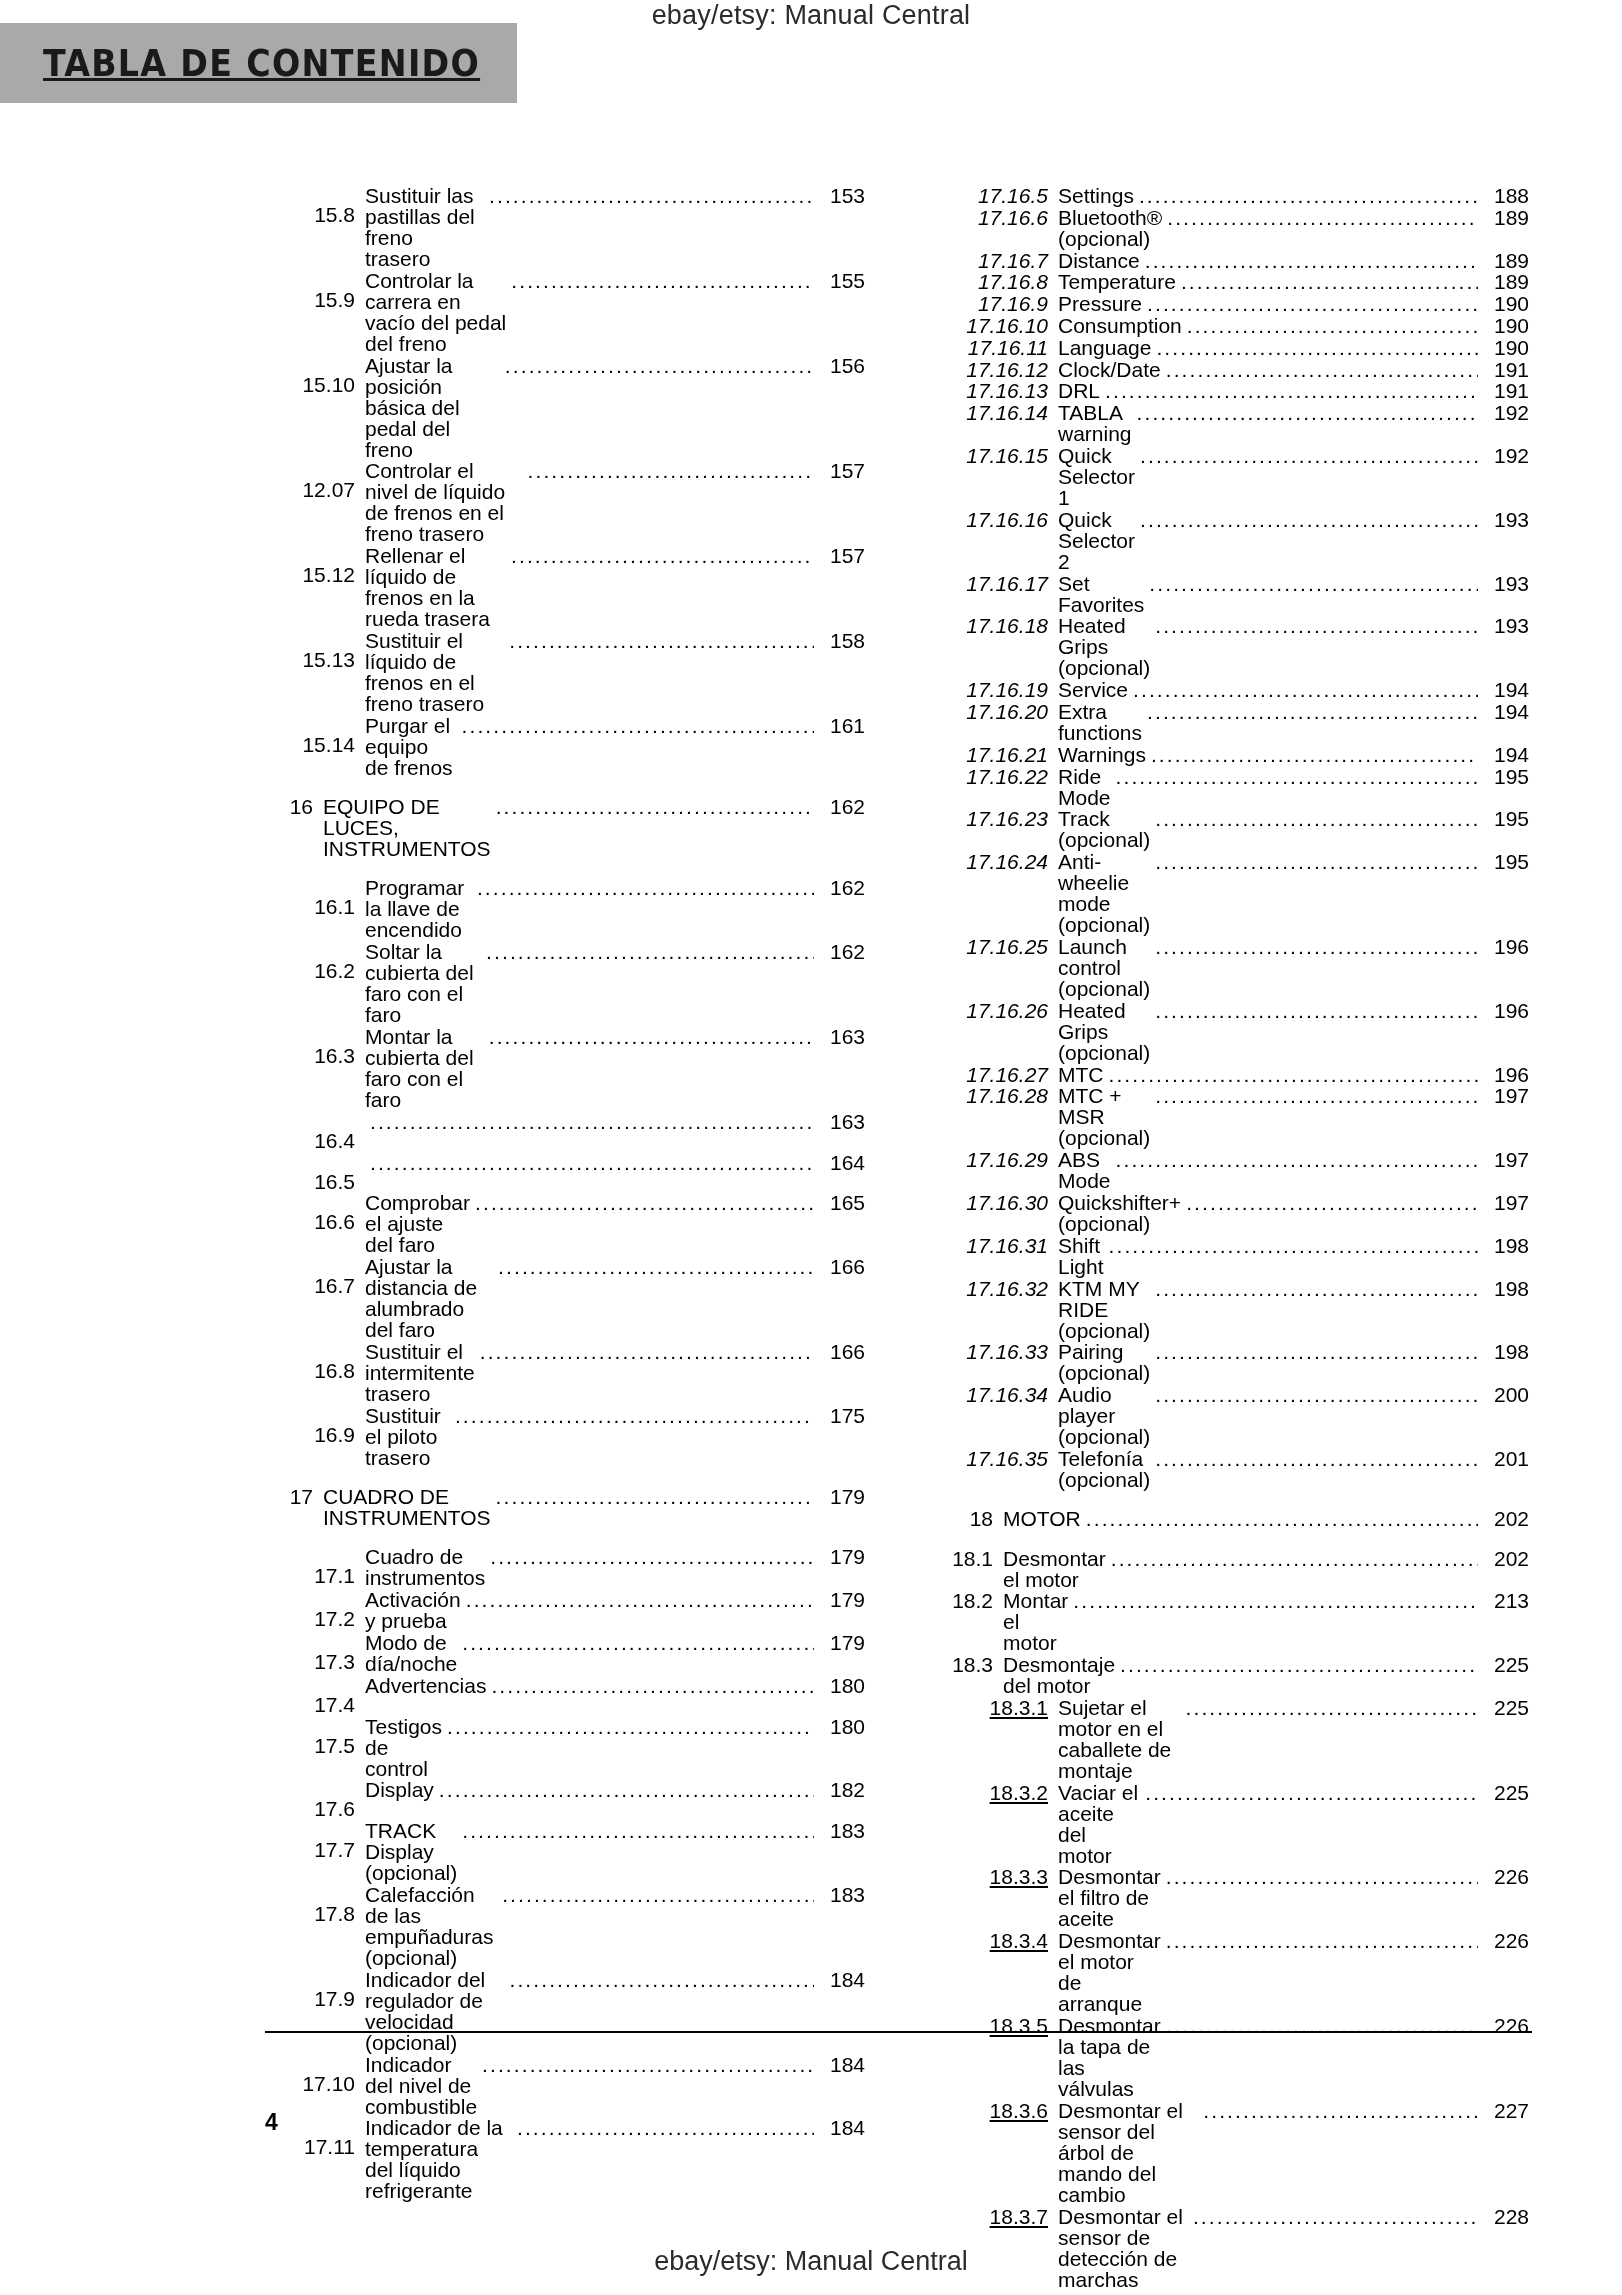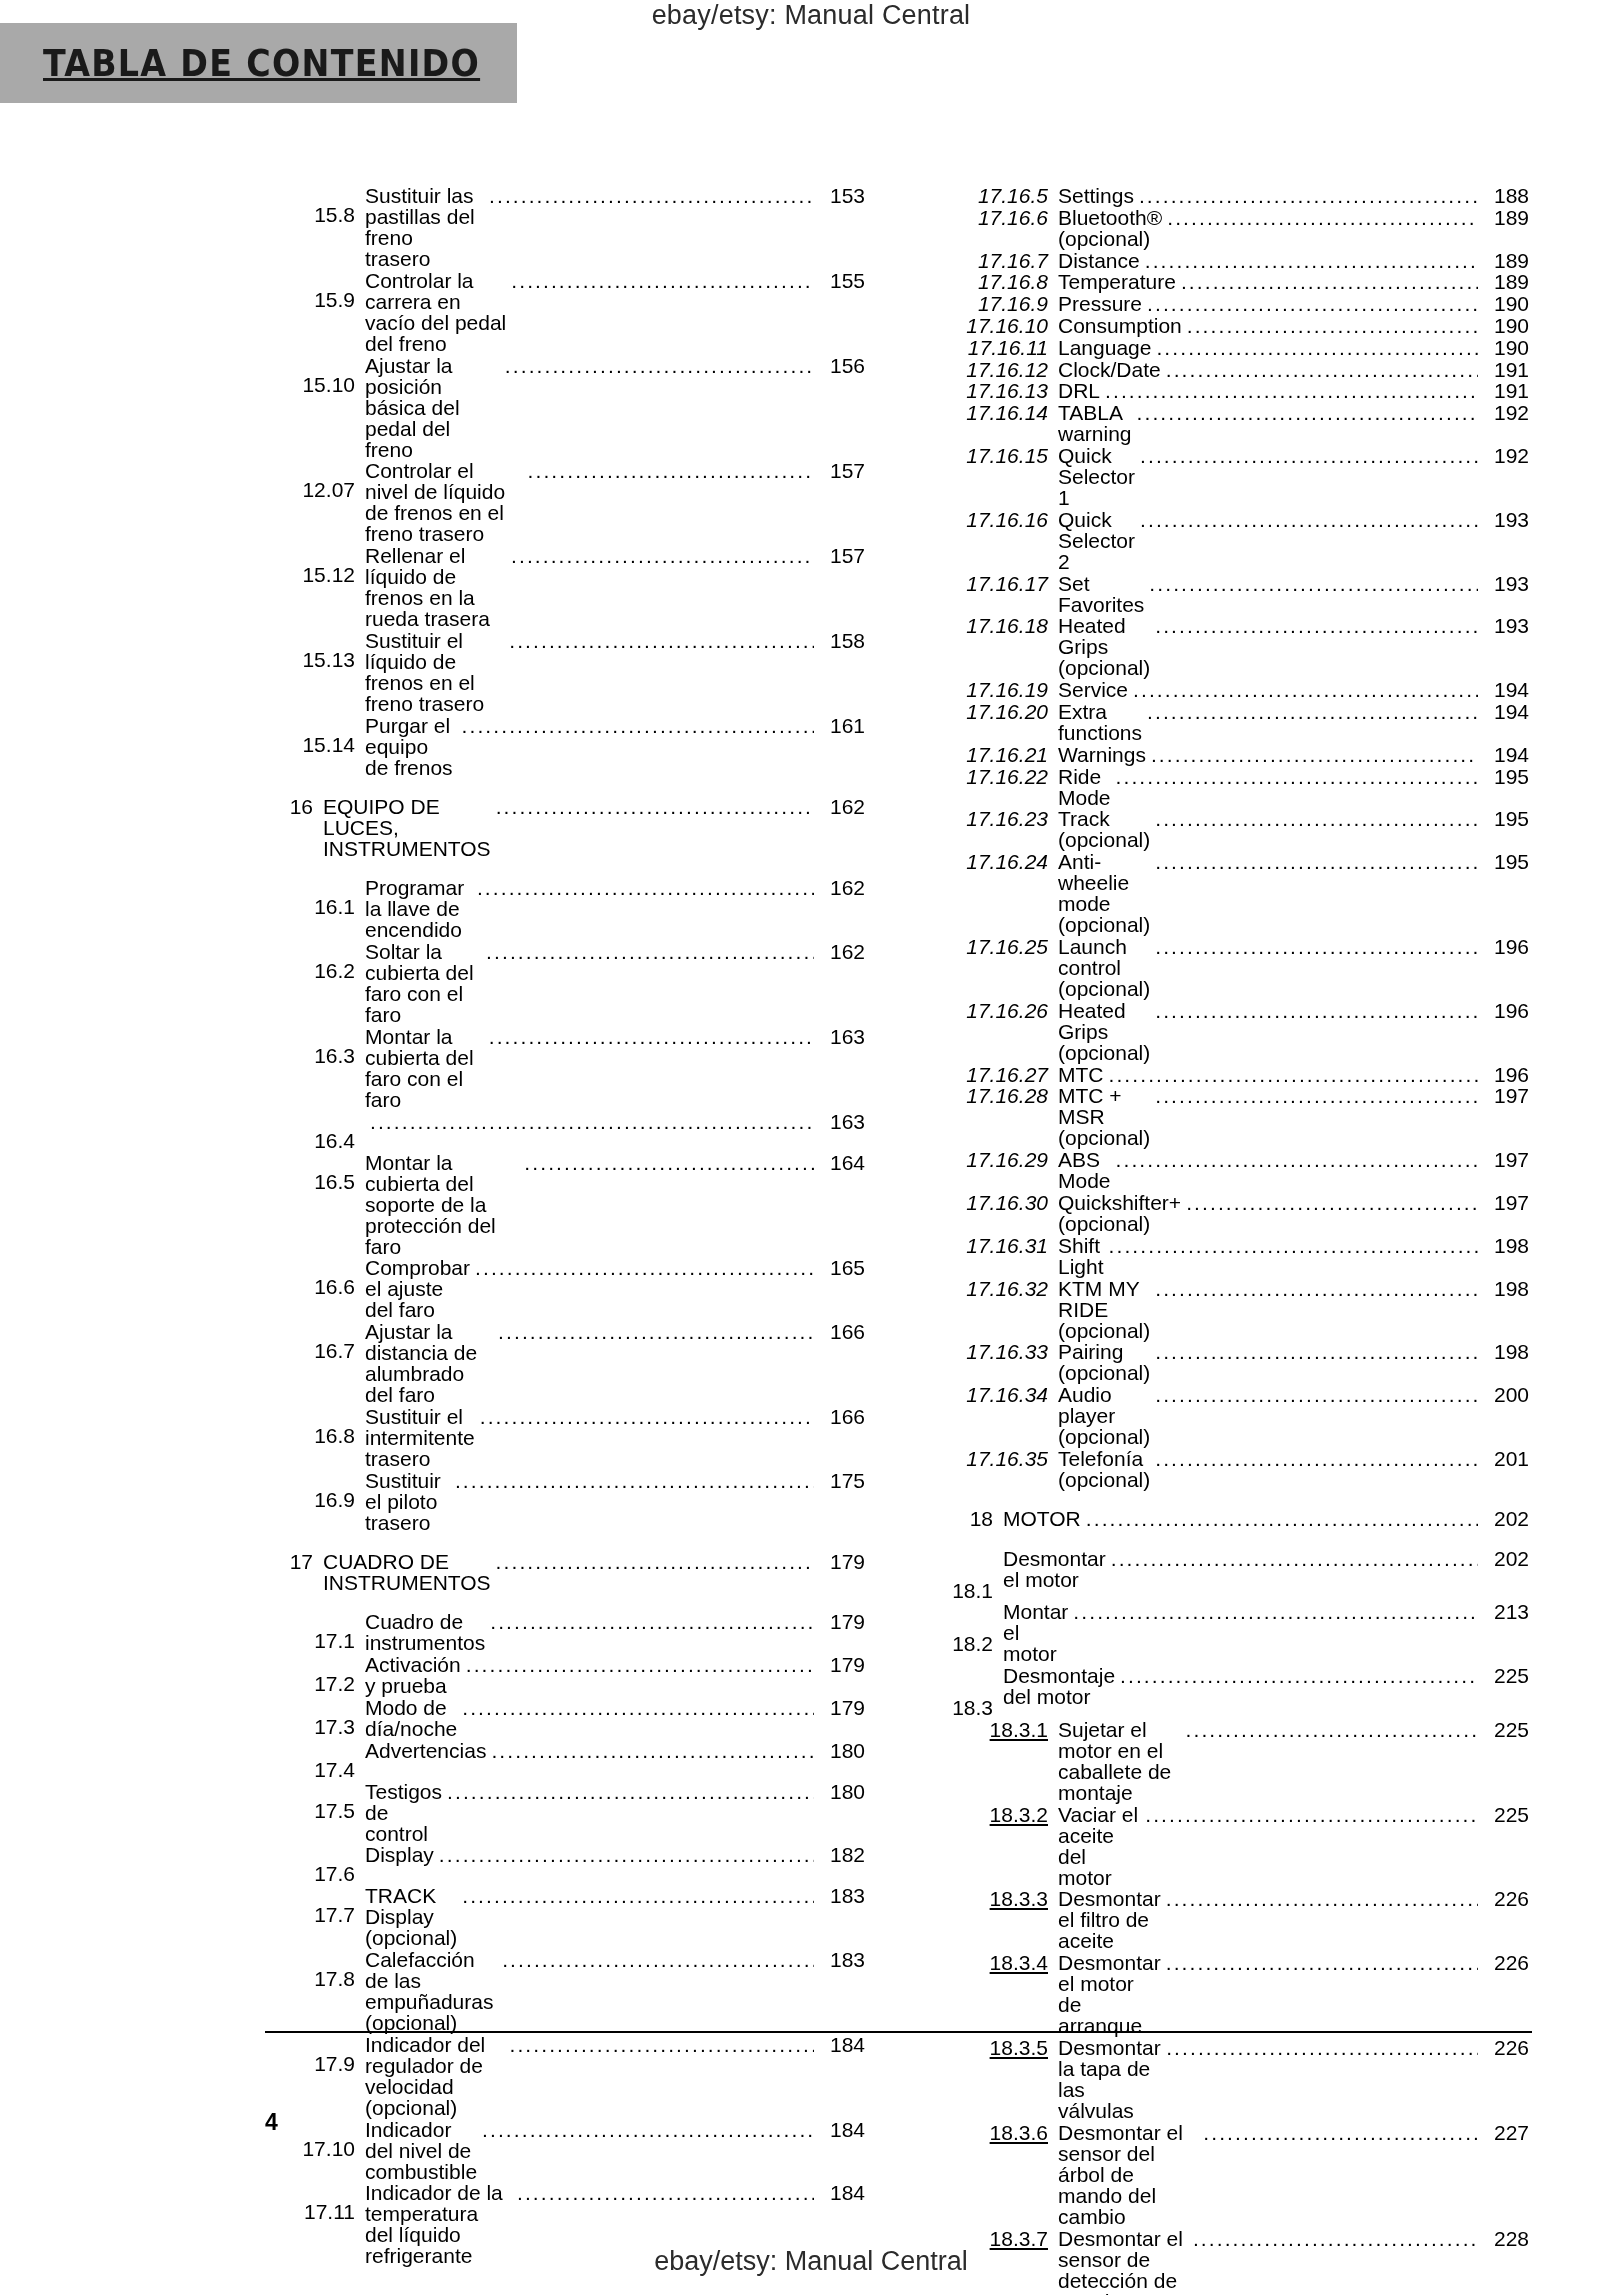--- a/index.html
+++ b/index.html
@@ -71,21 +71,21 @@
     text-align: right;
     white-space: nowrap;
     padding-right: 10px;
   }
   
   .col-left .num.lvl1 { width: 48px; margin-left: 0px; }
   .col-left .num.lvl2 { width: 90px; margin-left: 0px; margin-top: 19px; }
 
   
   .col-right .num.lvl1 { width: 47px; }
-  .col-right .num.lvl2 { width: 47px; margin-top: 32px; }
+  .col-right .num.lvl2 { width: 47px; }
   .col-right .num.lvl3 { width: 102px; font-style: italic; }
   .col-right .num.lvl4 { width: 102px; text-decoration: underline; }
 
   .title-wrap {
     flex: 1 1 auto;
     position: relative;
     min-width: 0;
   }
   .title-line {
     display: flex;
@@ -262,21 +262,20 @@
         <div class="title-line">
           <span class="dots">........................................................................................................................</span>
           <span class="pg">163</span>
         </div>
       </div>
     </div>
     <div class="entry">
       <div class="num lvl2">16.5</div>
       <div class="title-wrap">
         <div class="title-line">
-          <span class="title-txt">Montar la cubierta del soporte de la protección del faro</span>
           <span class="dots">........................................................................................................................</span>
           <span class="pg">164</span>
         </div>
       </div>
     </div>
     <div class="entry">
       <div class="num lvl2">16.6</div>
       <div class="title-wrap">
         <div class="title-line">
           <span class="title-txt">Comprobar el ajuste del faro</span>

